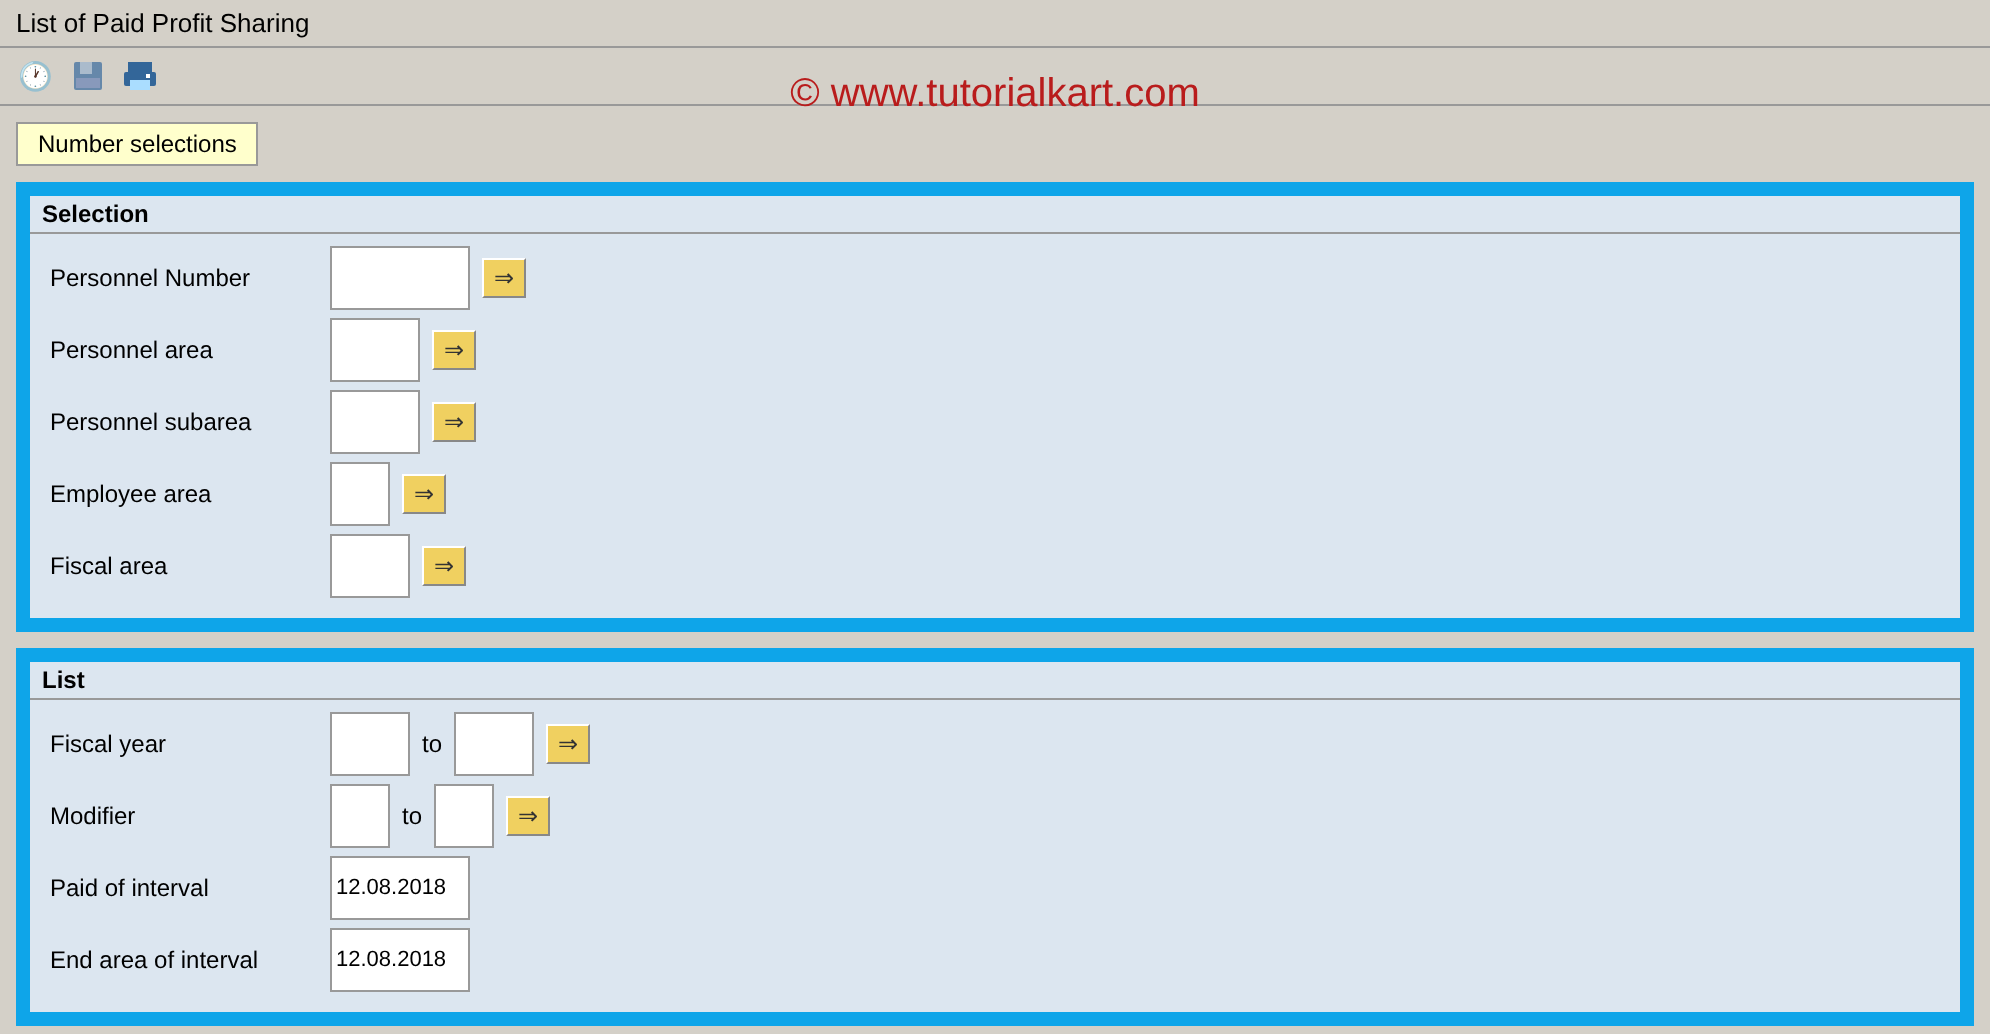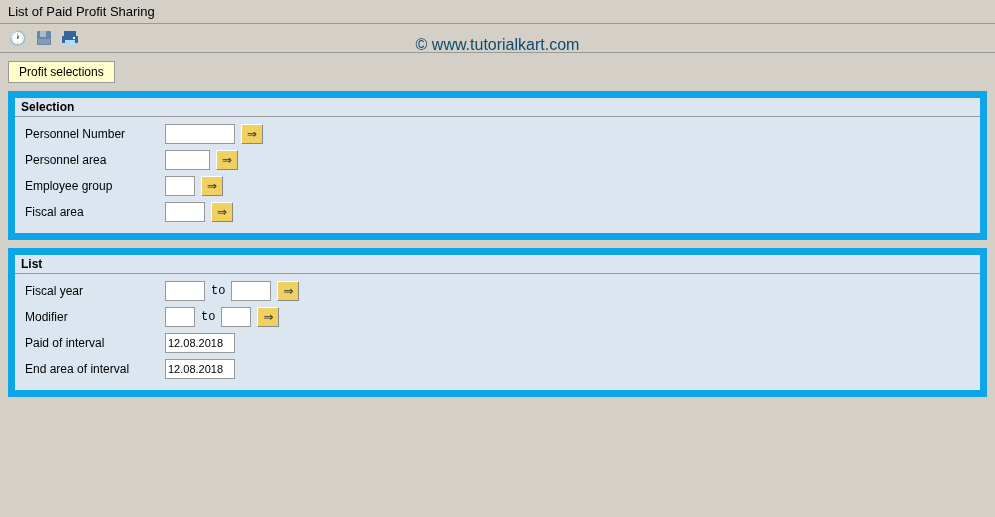--- a/index.html
+++ b/index.html
@@ -38,22 +38,22 @@
       justify-content: center;
       cursor: pointer;
       font-size: 14px;
     }
 
     .watermark {
       position: absolute;
       left: 50%;
       transform: translateX(-50%);
       top: 36px;
-      color: #0c4a6e;
-      font-size: 16px;
+      color: #b91c1c;
+      font-size: 20px;
       pointer-events: none;
     }
 
     .main-content {
       padding: 8px;
       background: #d4d0c8;
     }
 
     .further-selections-btn {
       background: #ffffcc;
@@ -93,21 +93,21 @@
 
     .form-label {
       width: 140px;
       font-size: 12px;
       color: #000;
     }
 
     .form-input {
       border: 1px solid #999;
       background: #fff;
-      height: 20px;
+      height: 32px;
       font-size: 11px;
       padding: 0 2px;
     }
 
     .input-personnel-number { width: 70px; }
     .input-area { width: 45px; }
     .input-subarea { width: 45px; }
     .input-group { width: 30px; }
     .input-subgroup { width: 45px; }
     .input-payroll { width: 40px; }
@@ -132,21 +132,20 @@
 
     .arrow-btn::after {
       content: '⇒';
       color: #333;
       font-size: 12px;
     }
 
     .to-label {
       margin: 0 6px;
       font-size: 12px;
-      font-family: Liberation Mono, monospace;
     }
   </style>
 </head>
 <body>
 
 <div class="title-bar">
   <span>List of Paid Profit Sharing</span>
 </div>
 
 <div class="toolbar">
@@ -165,42 +164,47 @@
       <rect x="4" y="11" width="10" height="5" fill="#aaddff"></rect>
       <rect x="12" y="8" width="2" height="2" fill="#fff"></rect>
     </svg>
   </span>
   <div class="watermark">© www.tutorialkart.com</div>
 </div>
 
 <div class="main-content">
 
   
-  <button class="further-selections-btn">Profit selections</button>
+  <button class="further-selections-btn">Number selections</button>
 
   
   <div class="section-box">
     <div class="section-header">Selection</div>
     <div class="section-body">
 
       <div class="form-row">
         <span class="form-label">Personnel Number</span>
         <input type="text" class="form-input input-personnel-number" value="" style="">
         <button class="arrow-btn"></button>
       </div>
 
       <div class="form-row">
         <span class="form-label">Personnel area</span>
         <input type="text" class="form-input input-area" value="" style="">
         <button class="arrow-btn"></button>
       </div>
 
-
-      <div class="form-row">
-        <span class="form-label">Employee group</span>
+      <div class="form-row">
+        <span class="form-label">Personnel subarea</span>
+        <input type="text" class="form-input input-subarea" value="" style="">
+        <button class="arrow-btn"></button>
+      </div>
+
+      <div class="form-row">
+        <span class="form-label">Employee area</span>
         <input type="text" class="form-input input-group" value="" style="">
         <button class="arrow-btn"></button>
       </div>
 
 
       <div class="form-row">
         <span class="form-label">Fiscal area</span>
         <input type="text" class="form-input input-payroll" value="" style="">
         <button class="arrow-btn"></button>
       </div>

